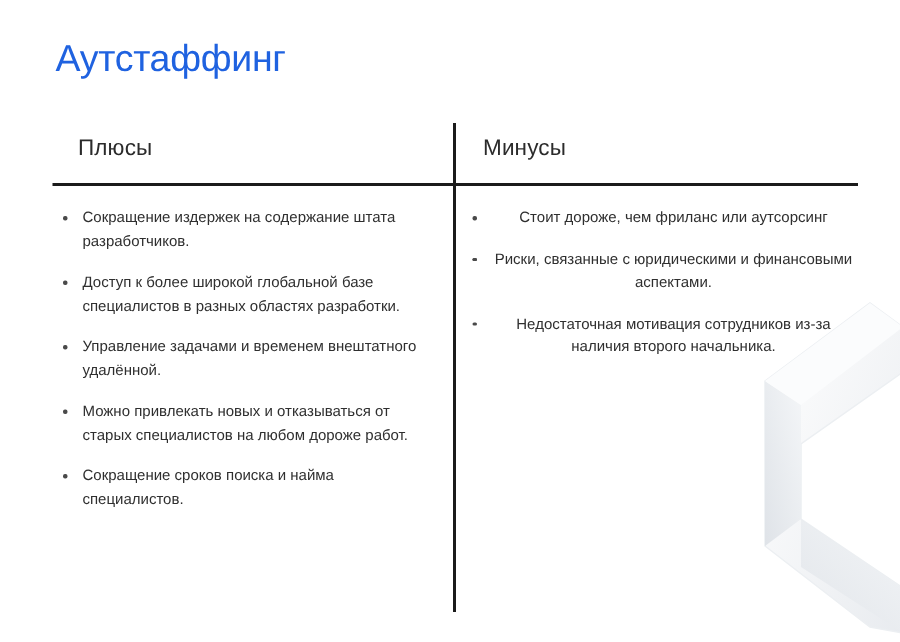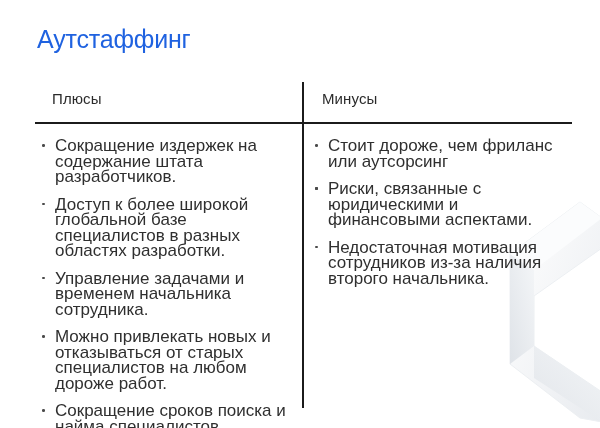--- a/index.html
+++ b/index.html
@@ -95,27 +95,27 @@
   .column-right .column-header { left: 10px; }
 
   .bullet-list {
     position: absolute;
     top: 138px;
     margin: 0;
     padding: 0;
     list-style: none;
   }
   .column-left  .bullet-list { left: 3px;  width: 252px; }
-  .column-right .bullet-list { left: 0px;  width: 258px; }
+  .column-right .bullet-list { left: 0px;  width: 258px; text-align: center; }
 
   .bullet-item {
     position: relative;
     padding-left: 16px;
     margin-bottom: 12px;
-    font-size: 17px;
+    font-size: 10px;
     line-height: 15.5px;
     color: #2f2f2f;
   }
   .bullet-item:last-child { margin-bottom: 0; }
 
   .bullet-marker {
     position: absolute;
     left: 3px;
     top: 6px;
     width: 2.6px;
@@ -163,21 +163,21 @@
         <li class="bullet-item">
           <span class="bullet-marker"></span>
           <span>Сокращение издержек на содержание штата разработчиков.</span>
         </li>
         <li class="bullet-item">
           <span class="bullet-marker"></span>
           <span>Доступ к более широкой глобальной базе специалистов в разных областях разработки.</span>
         </li>
         <li class="bullet-item">
           <span class="bullet-marker"></span>
-          <span>Управление задачами и временем начальника сотрудника.</span>
+          <span>Управление задачами и временем внештатного удалённой.</span>
         </li>
         <li class="bullet-item">
           <span class="bullet-marker"></span>
           <span>Можно привлекать новых и отказываться от старых специалистов на любом дороже работ.</span>
         </li>
         <li class="bullet-item">
           <span class="bullet-marker"></span>
           <span>Сокращение сроков поиска и найма специалистов.</span>
         </li>
       </ul>

